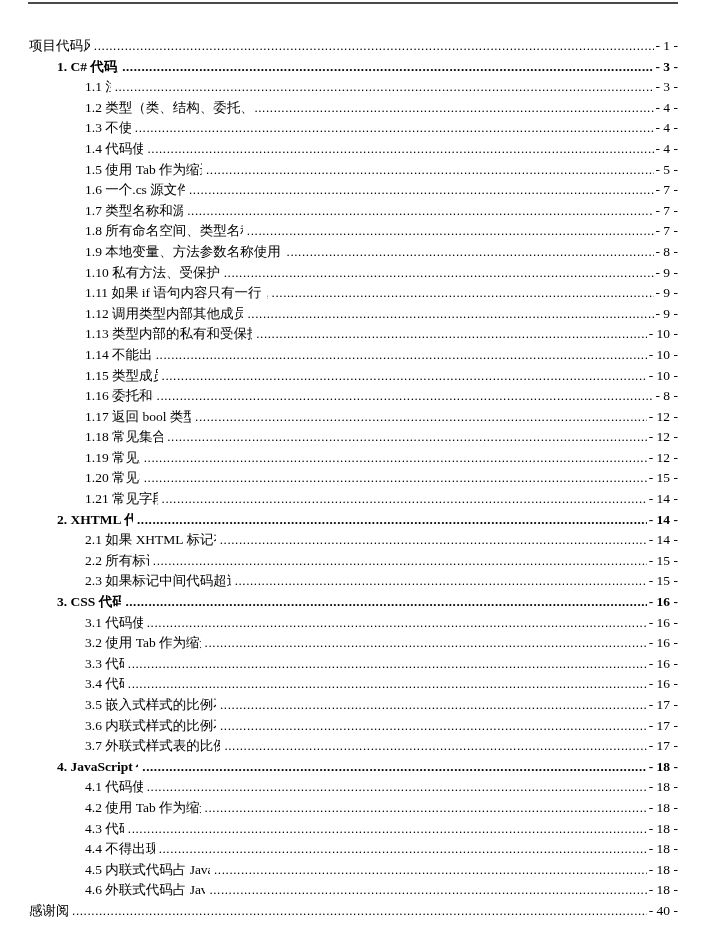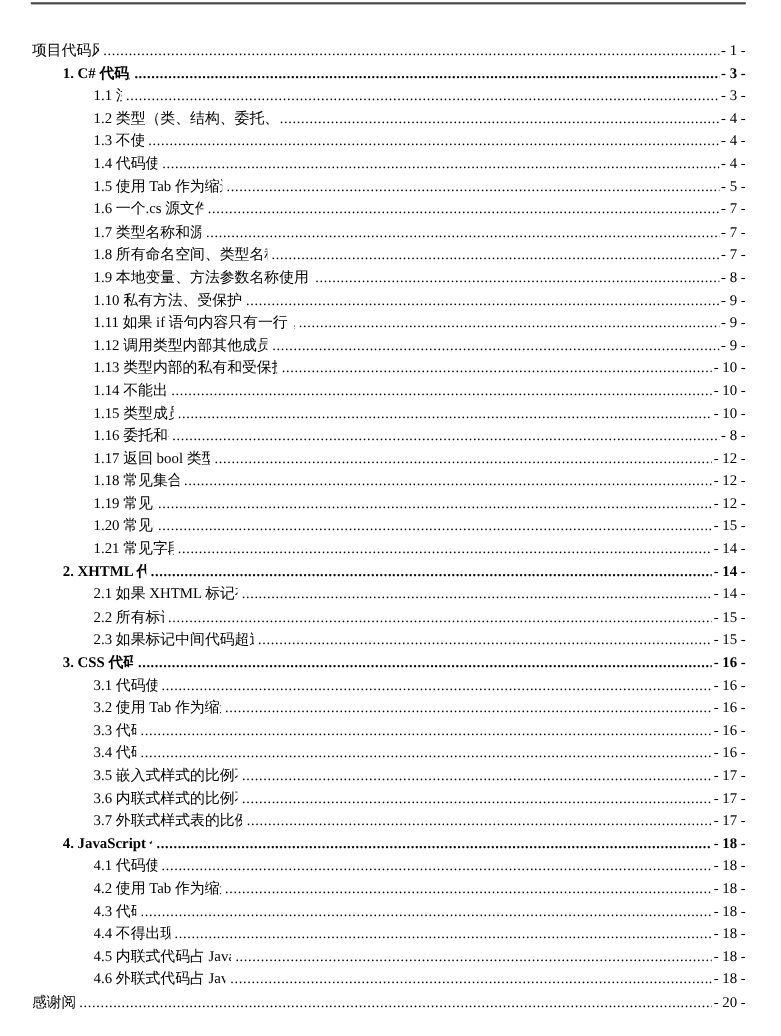--- a/index.html
+++ b/index.html
@@ -248,16 +248,16 @@
     <span class="toc-page">- 18 -</span>
   </div>
       <div class="toc-row lvl-2">
     <span class="toc-text">4.6 外联式代码占 JavaScript 的总量至少为 60%</span>
     <span class="leader"></span>
     <span class="toc-page">- 18 -</span>
   </div>
       <div class="toc-row lvl-0">
     <span class="toc-text">感谢阅读！</span>
     <span class="leader"></span>
-    <span class="toc-page">- 20 -</span>
+    <span class="toc-page">- 40 -</span>
   </div>
     </div>
 </div>
 
 </body></html>

